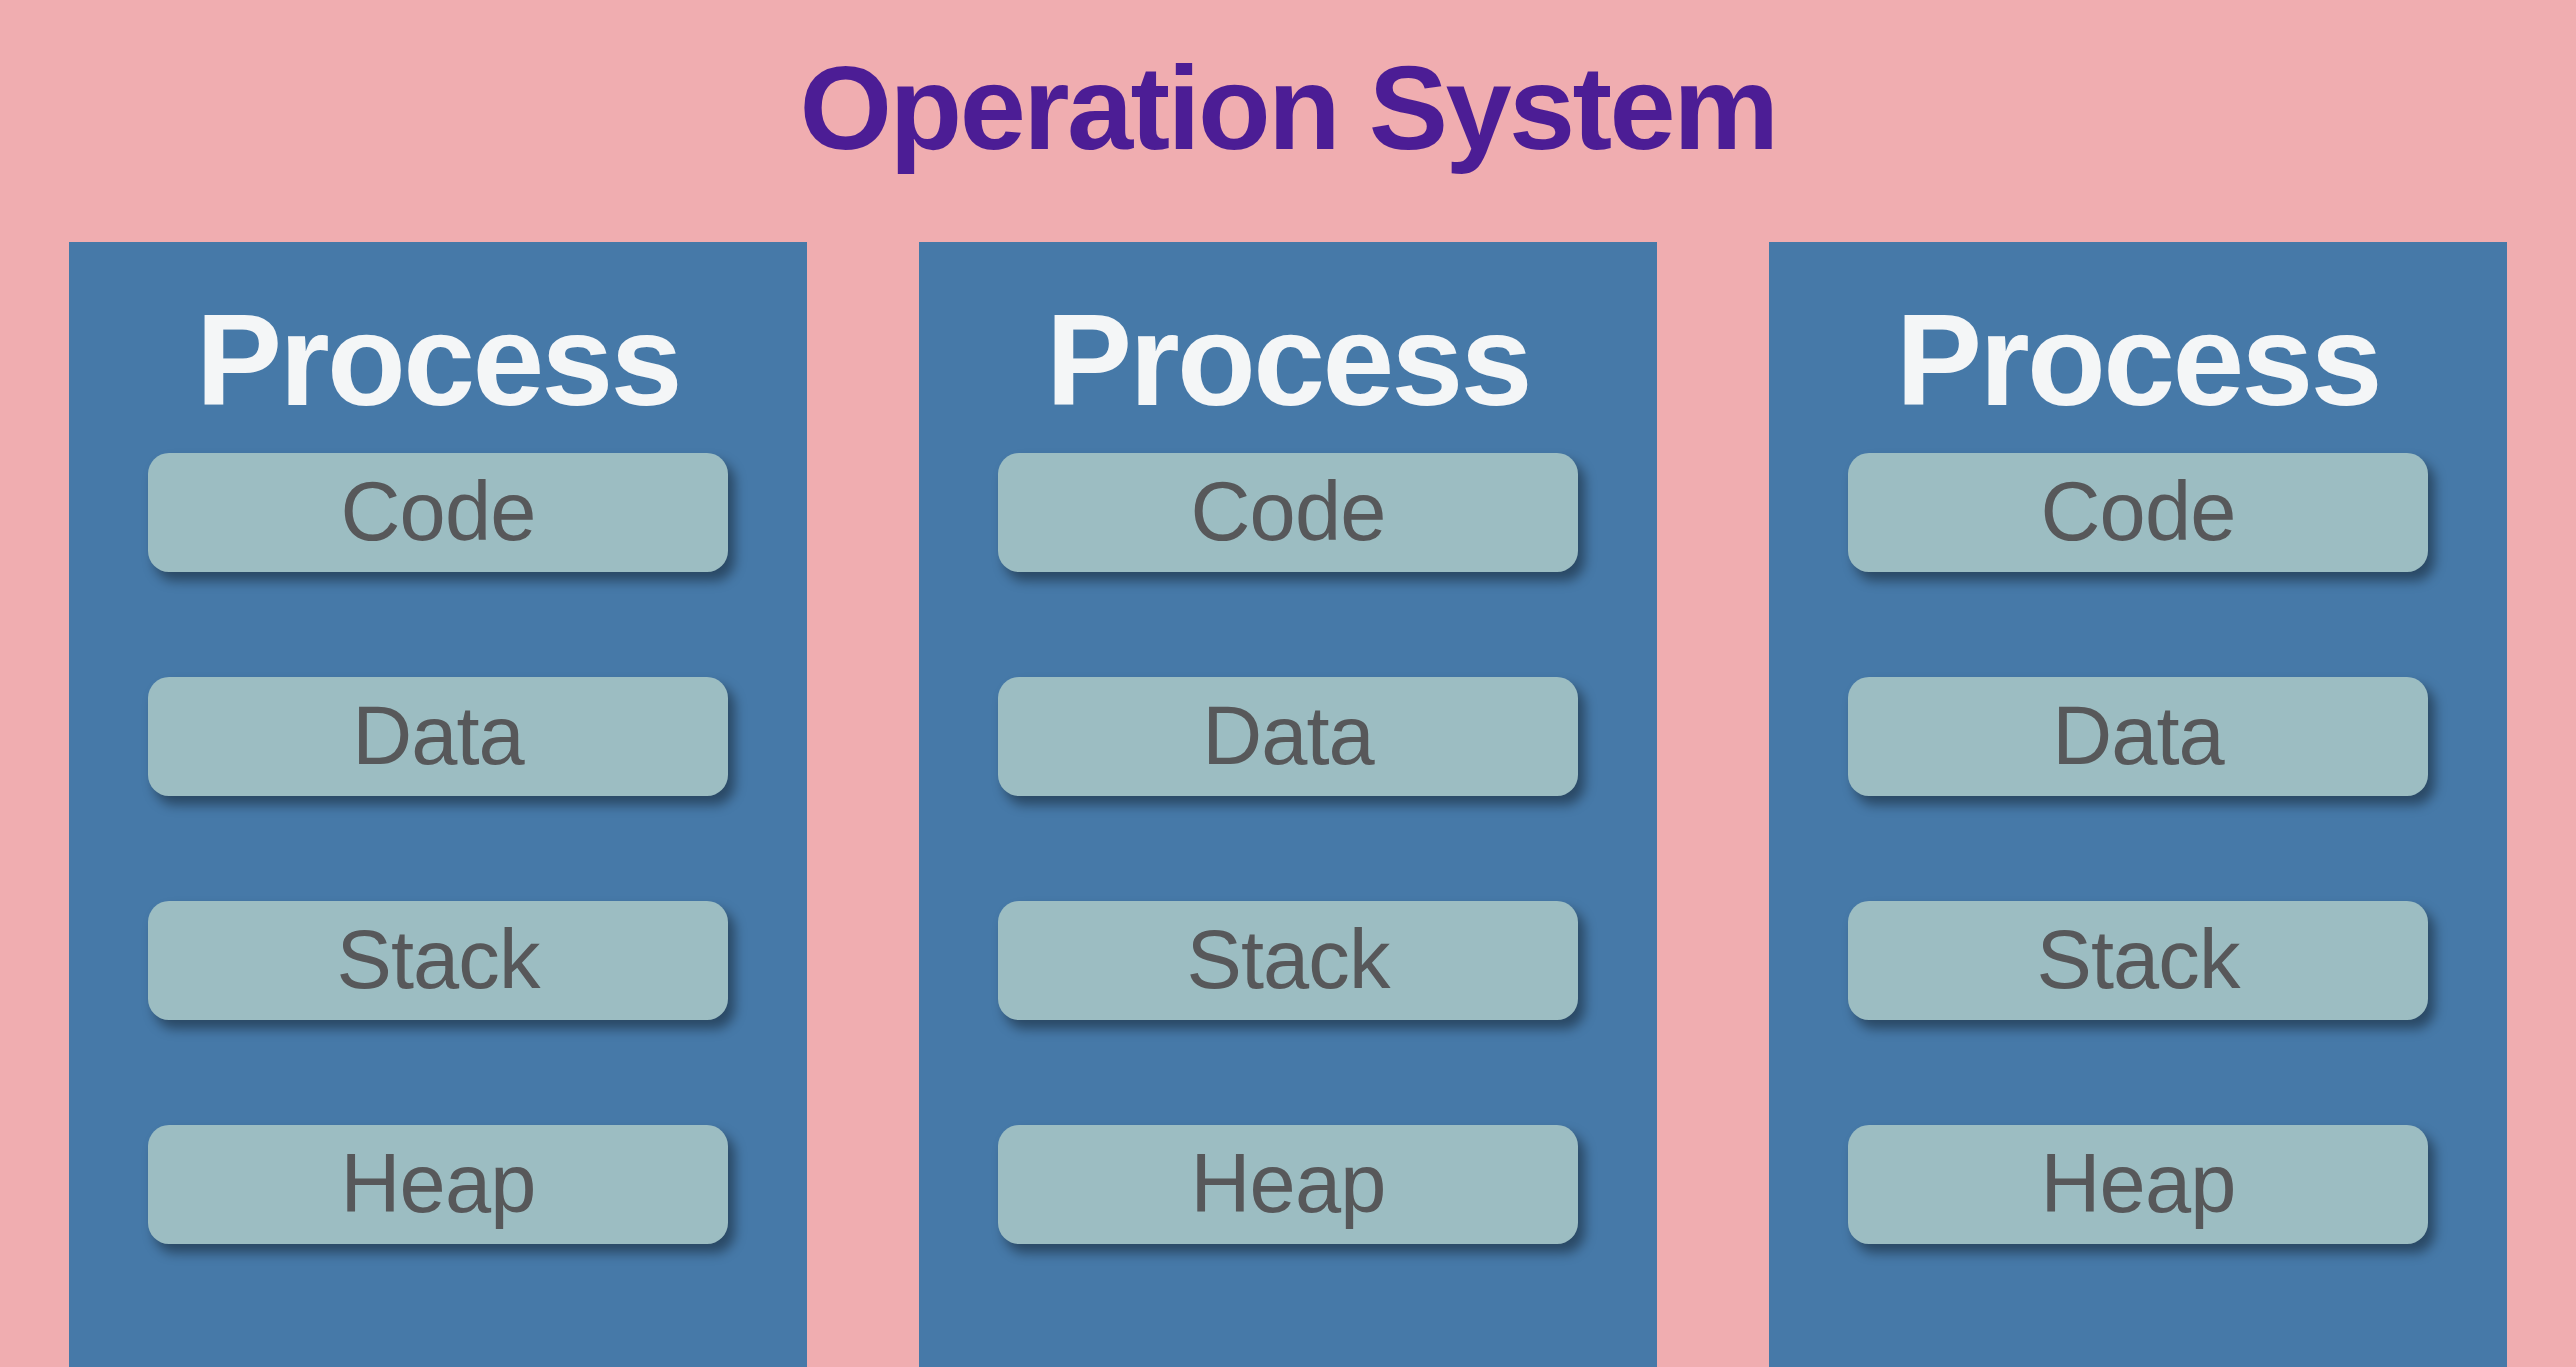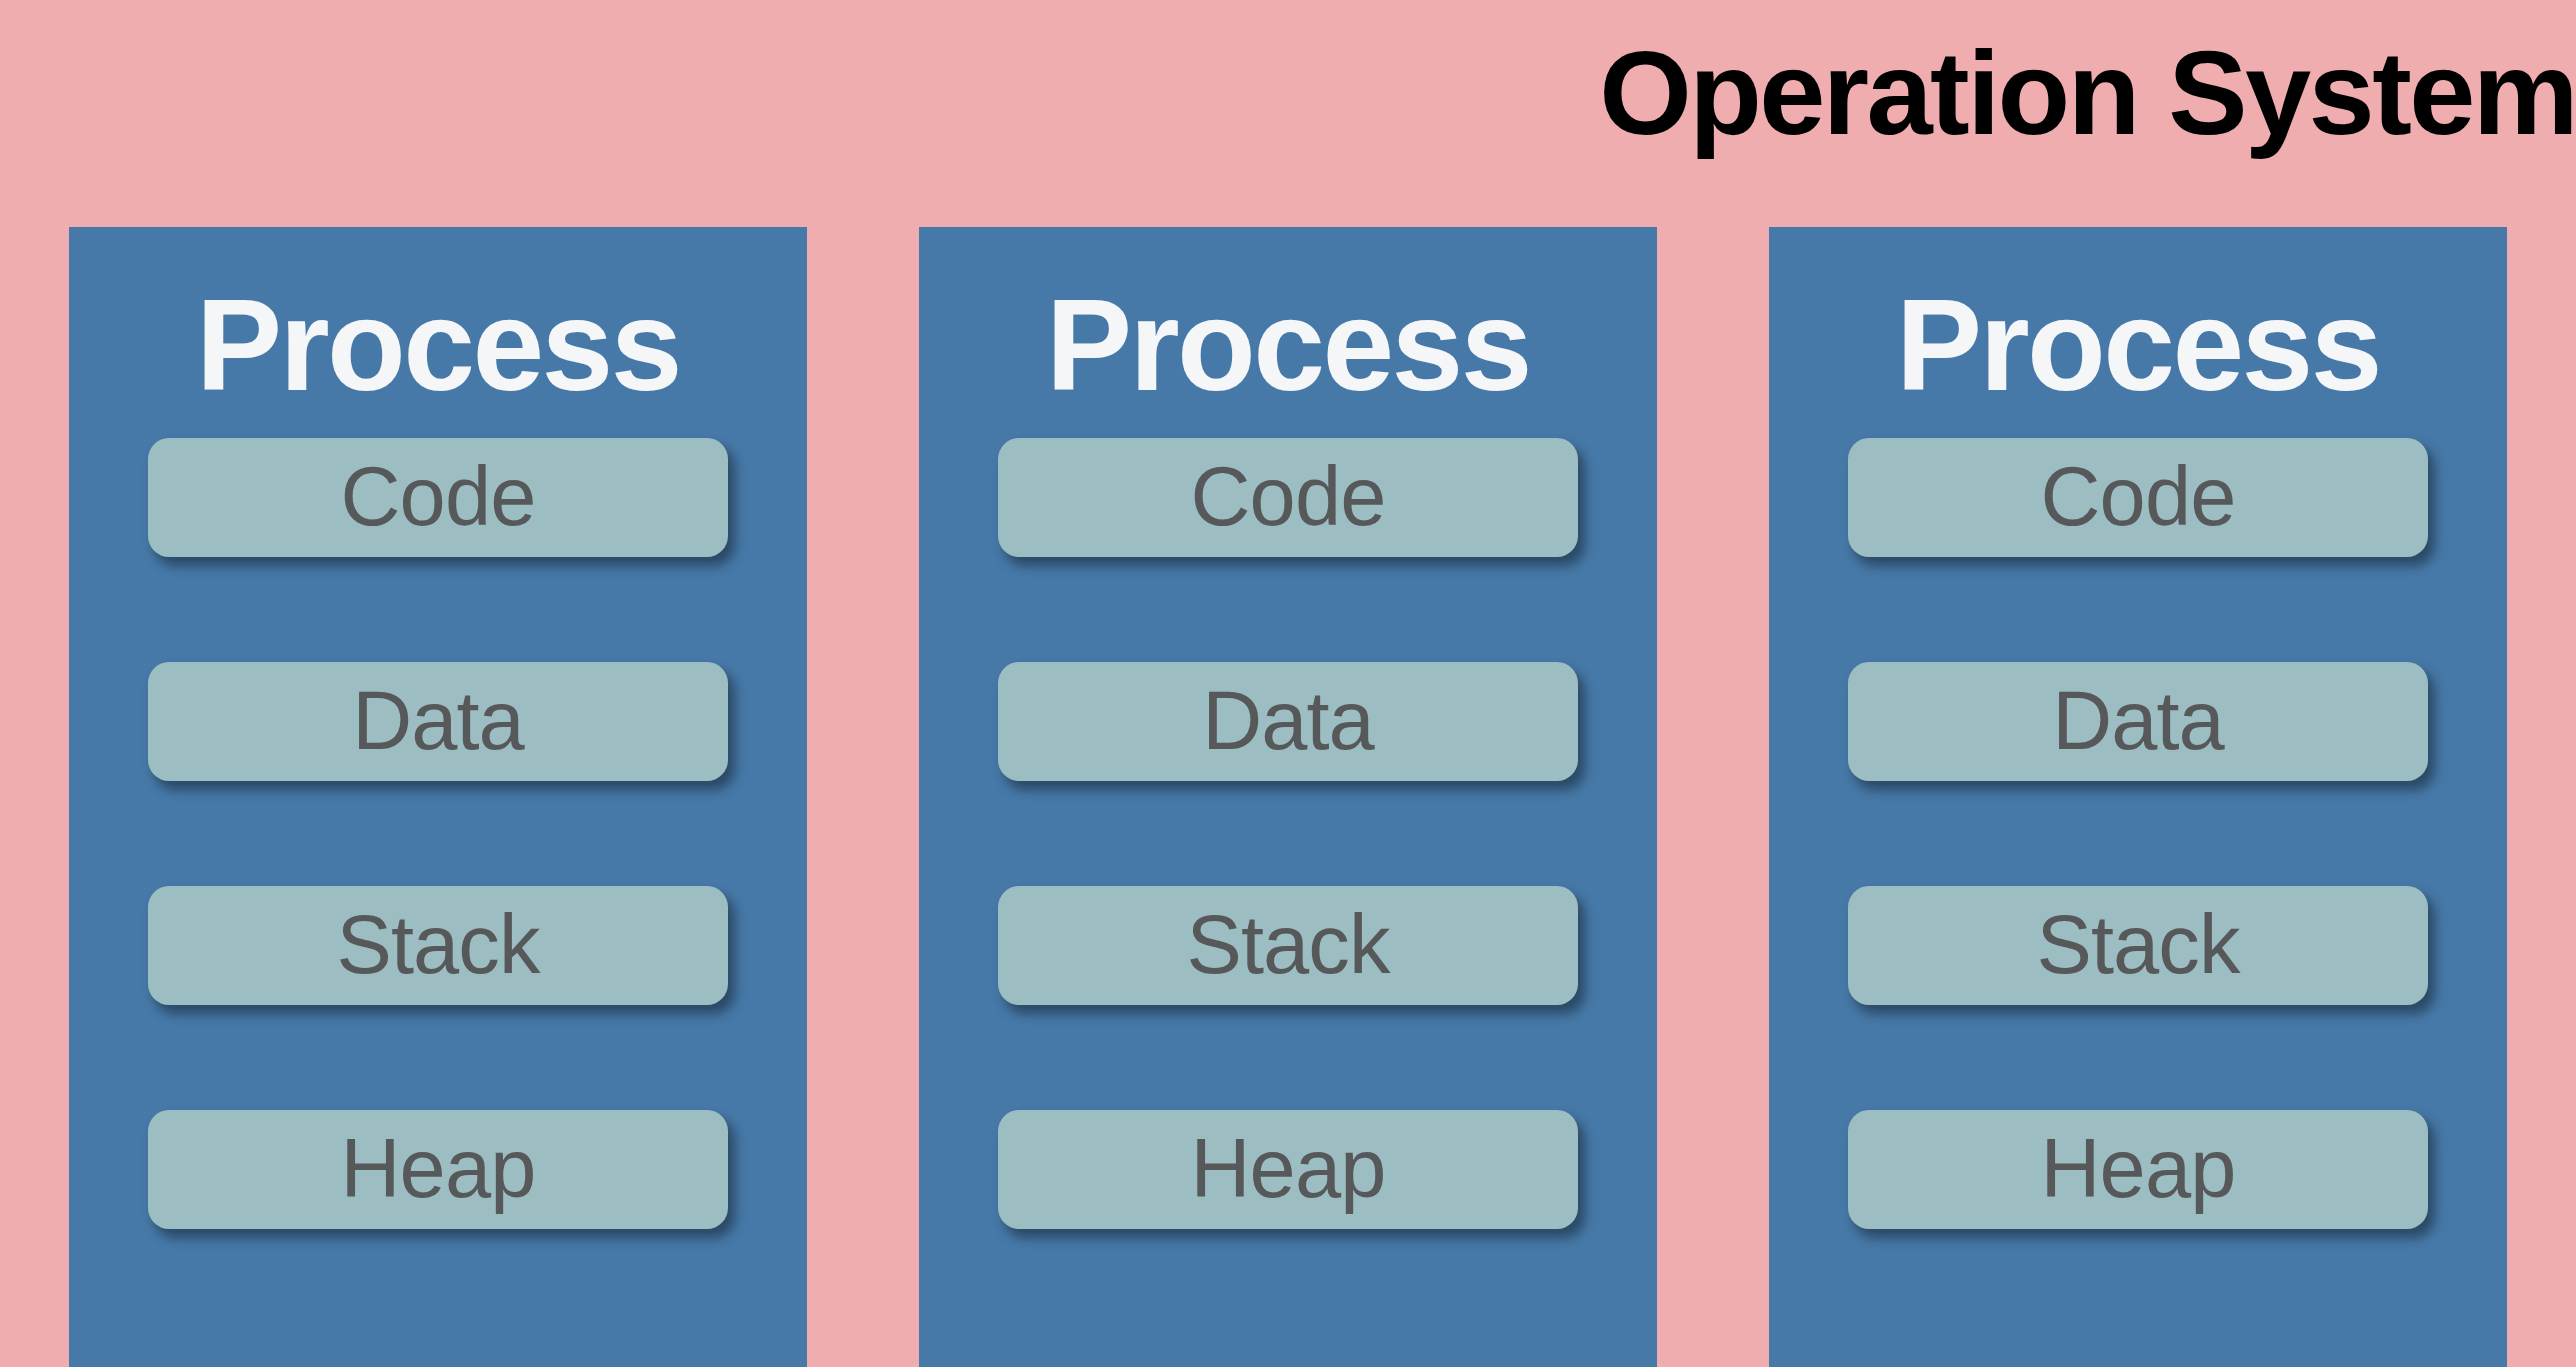--- a/index.html
+++ b/index.html
@@ -7,26 +7,26 @@
     padding: 0;
   }
   body {
     width: 2576px;
     height: 1368px;
     background: #f0adb0;
     font-family: "Liberation Sans", sans-serif;
     overflow: hidden;
   }
   .diagram-title {
-    margin: 33px 0 0 0;
-    text-align: right;
+    margin: 48px 0 0 0;
+    text-align: center;
     font-size: 119px;
     line-height: 1;
     font-weight: 700;
-    color: #000000;
+    color: #4c1d95;
     letter-spacing: -2.6px;
   }
   .process-row {
     display: flex;
     gap: 112px;
     margin: 75px 69px 0 69px;
   }
   .process-box {
     flex: 1 1 0;
     height: 1328px;

